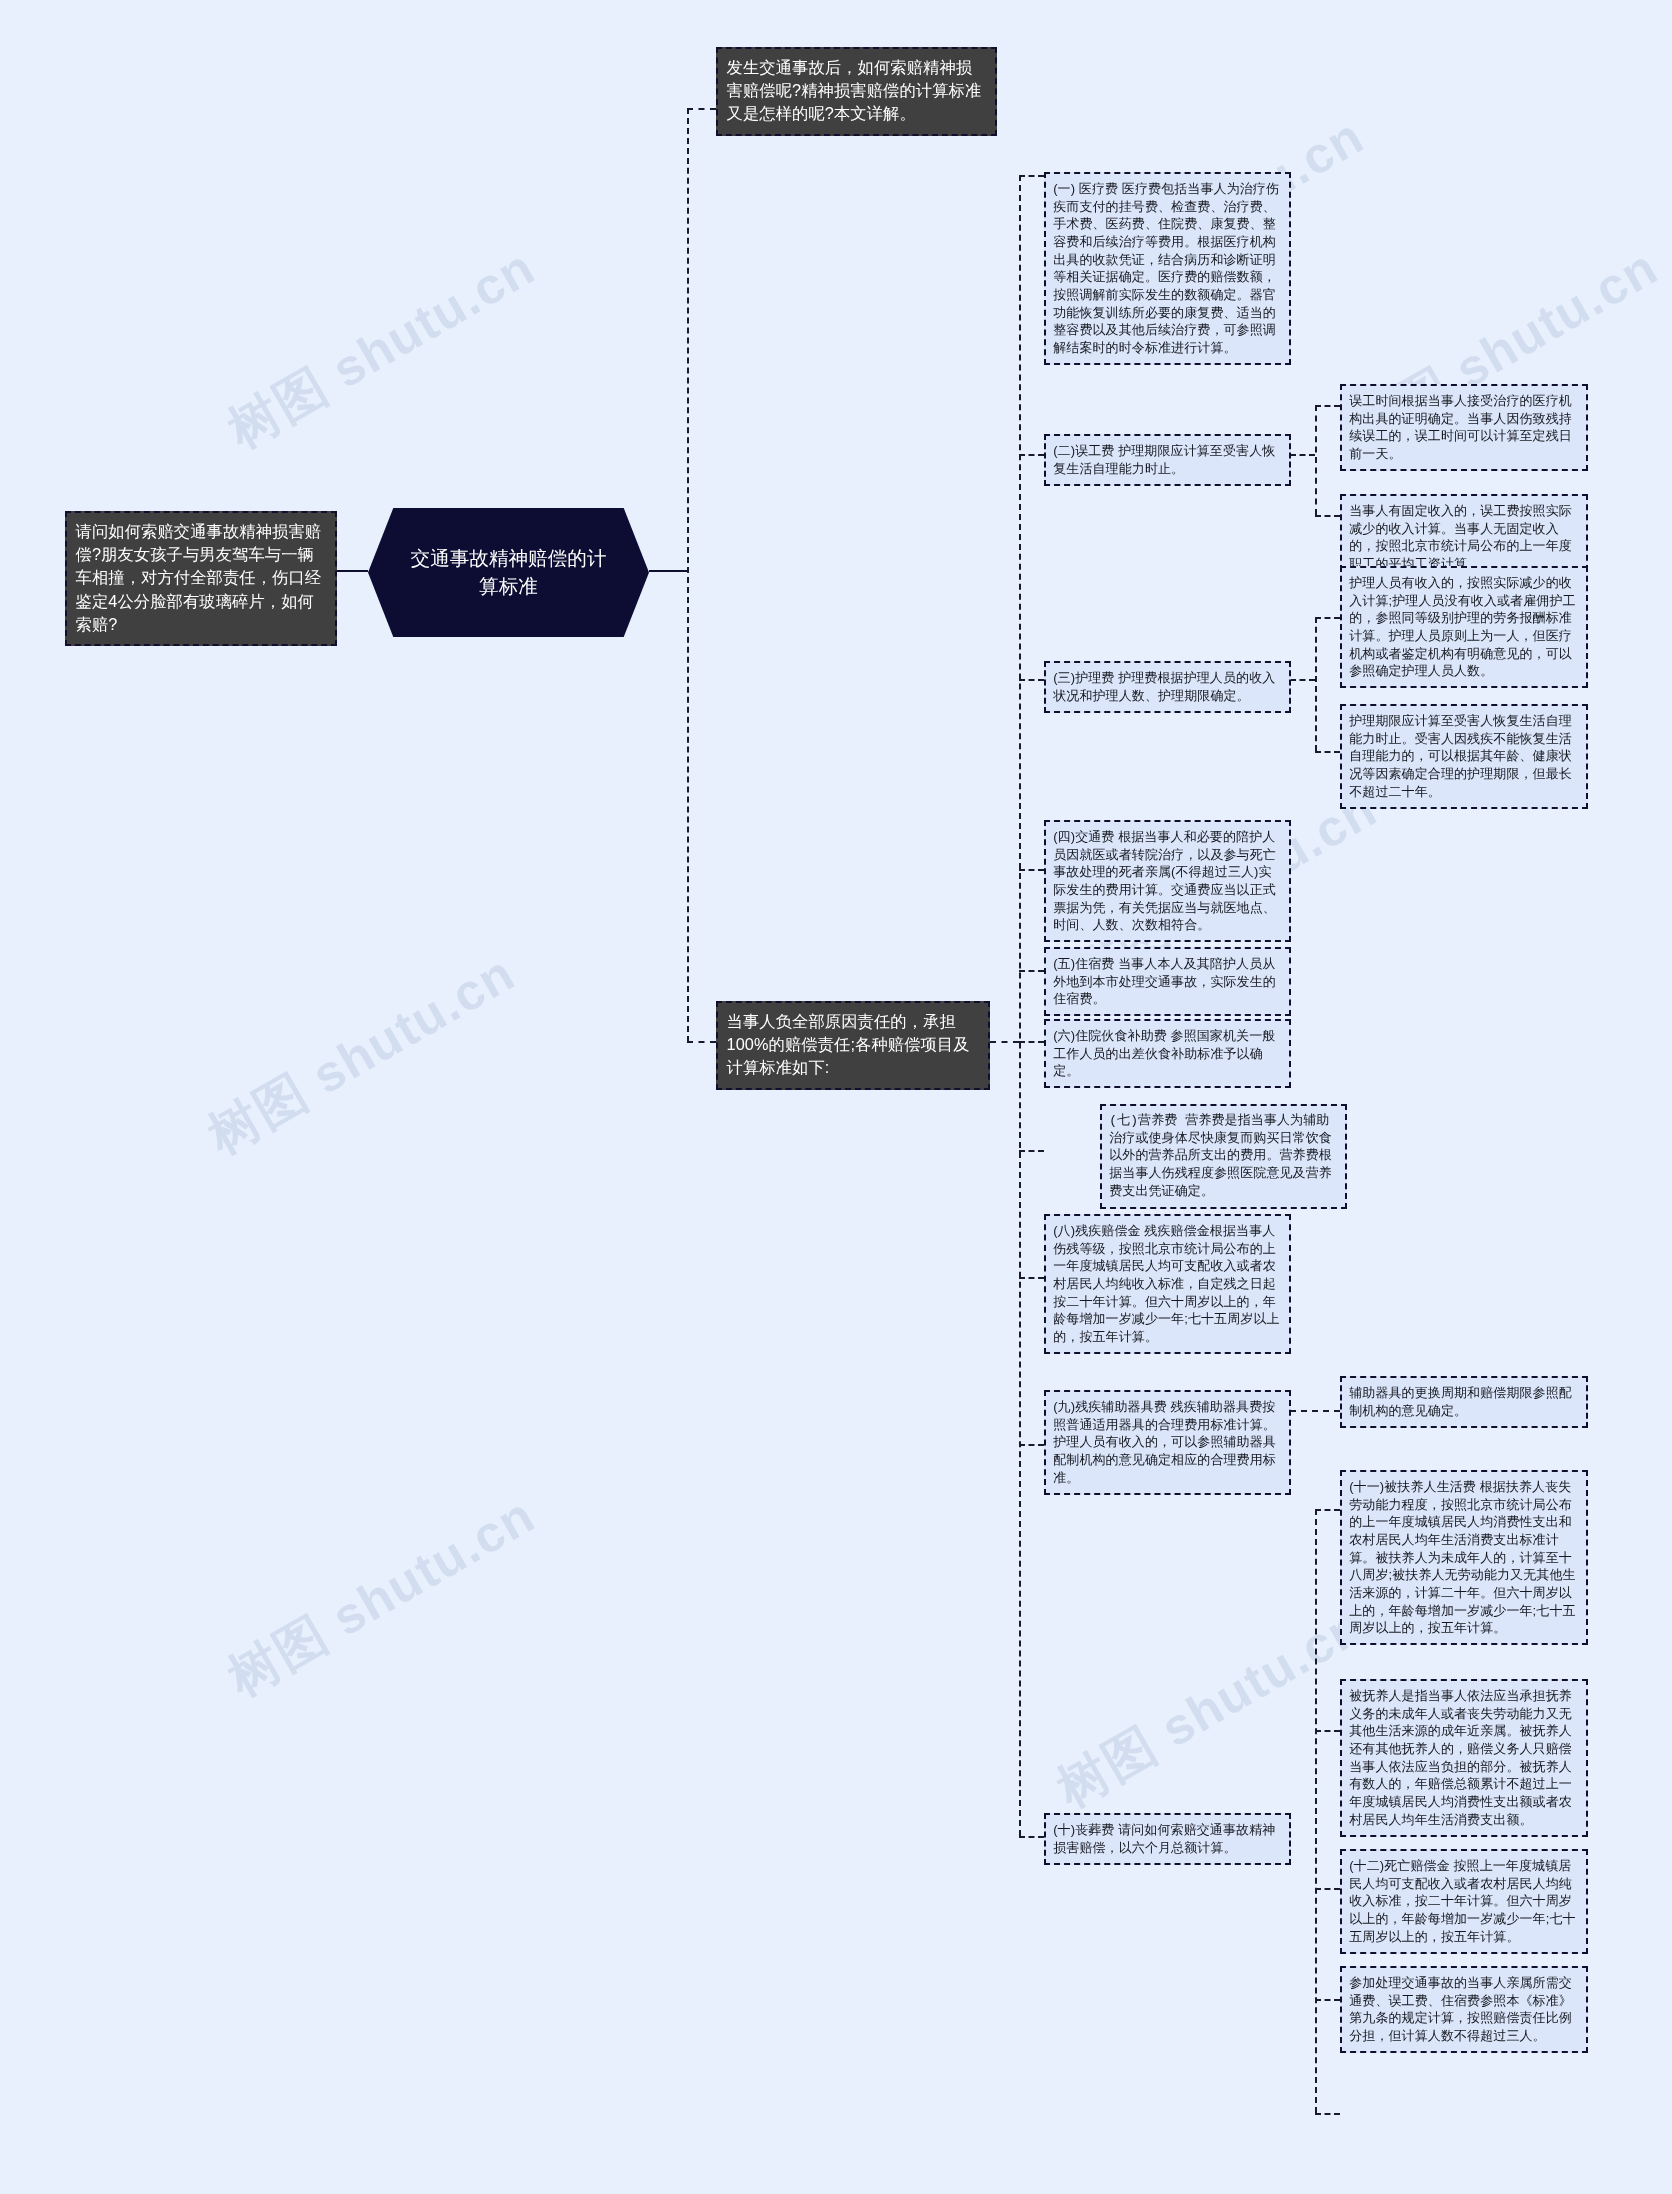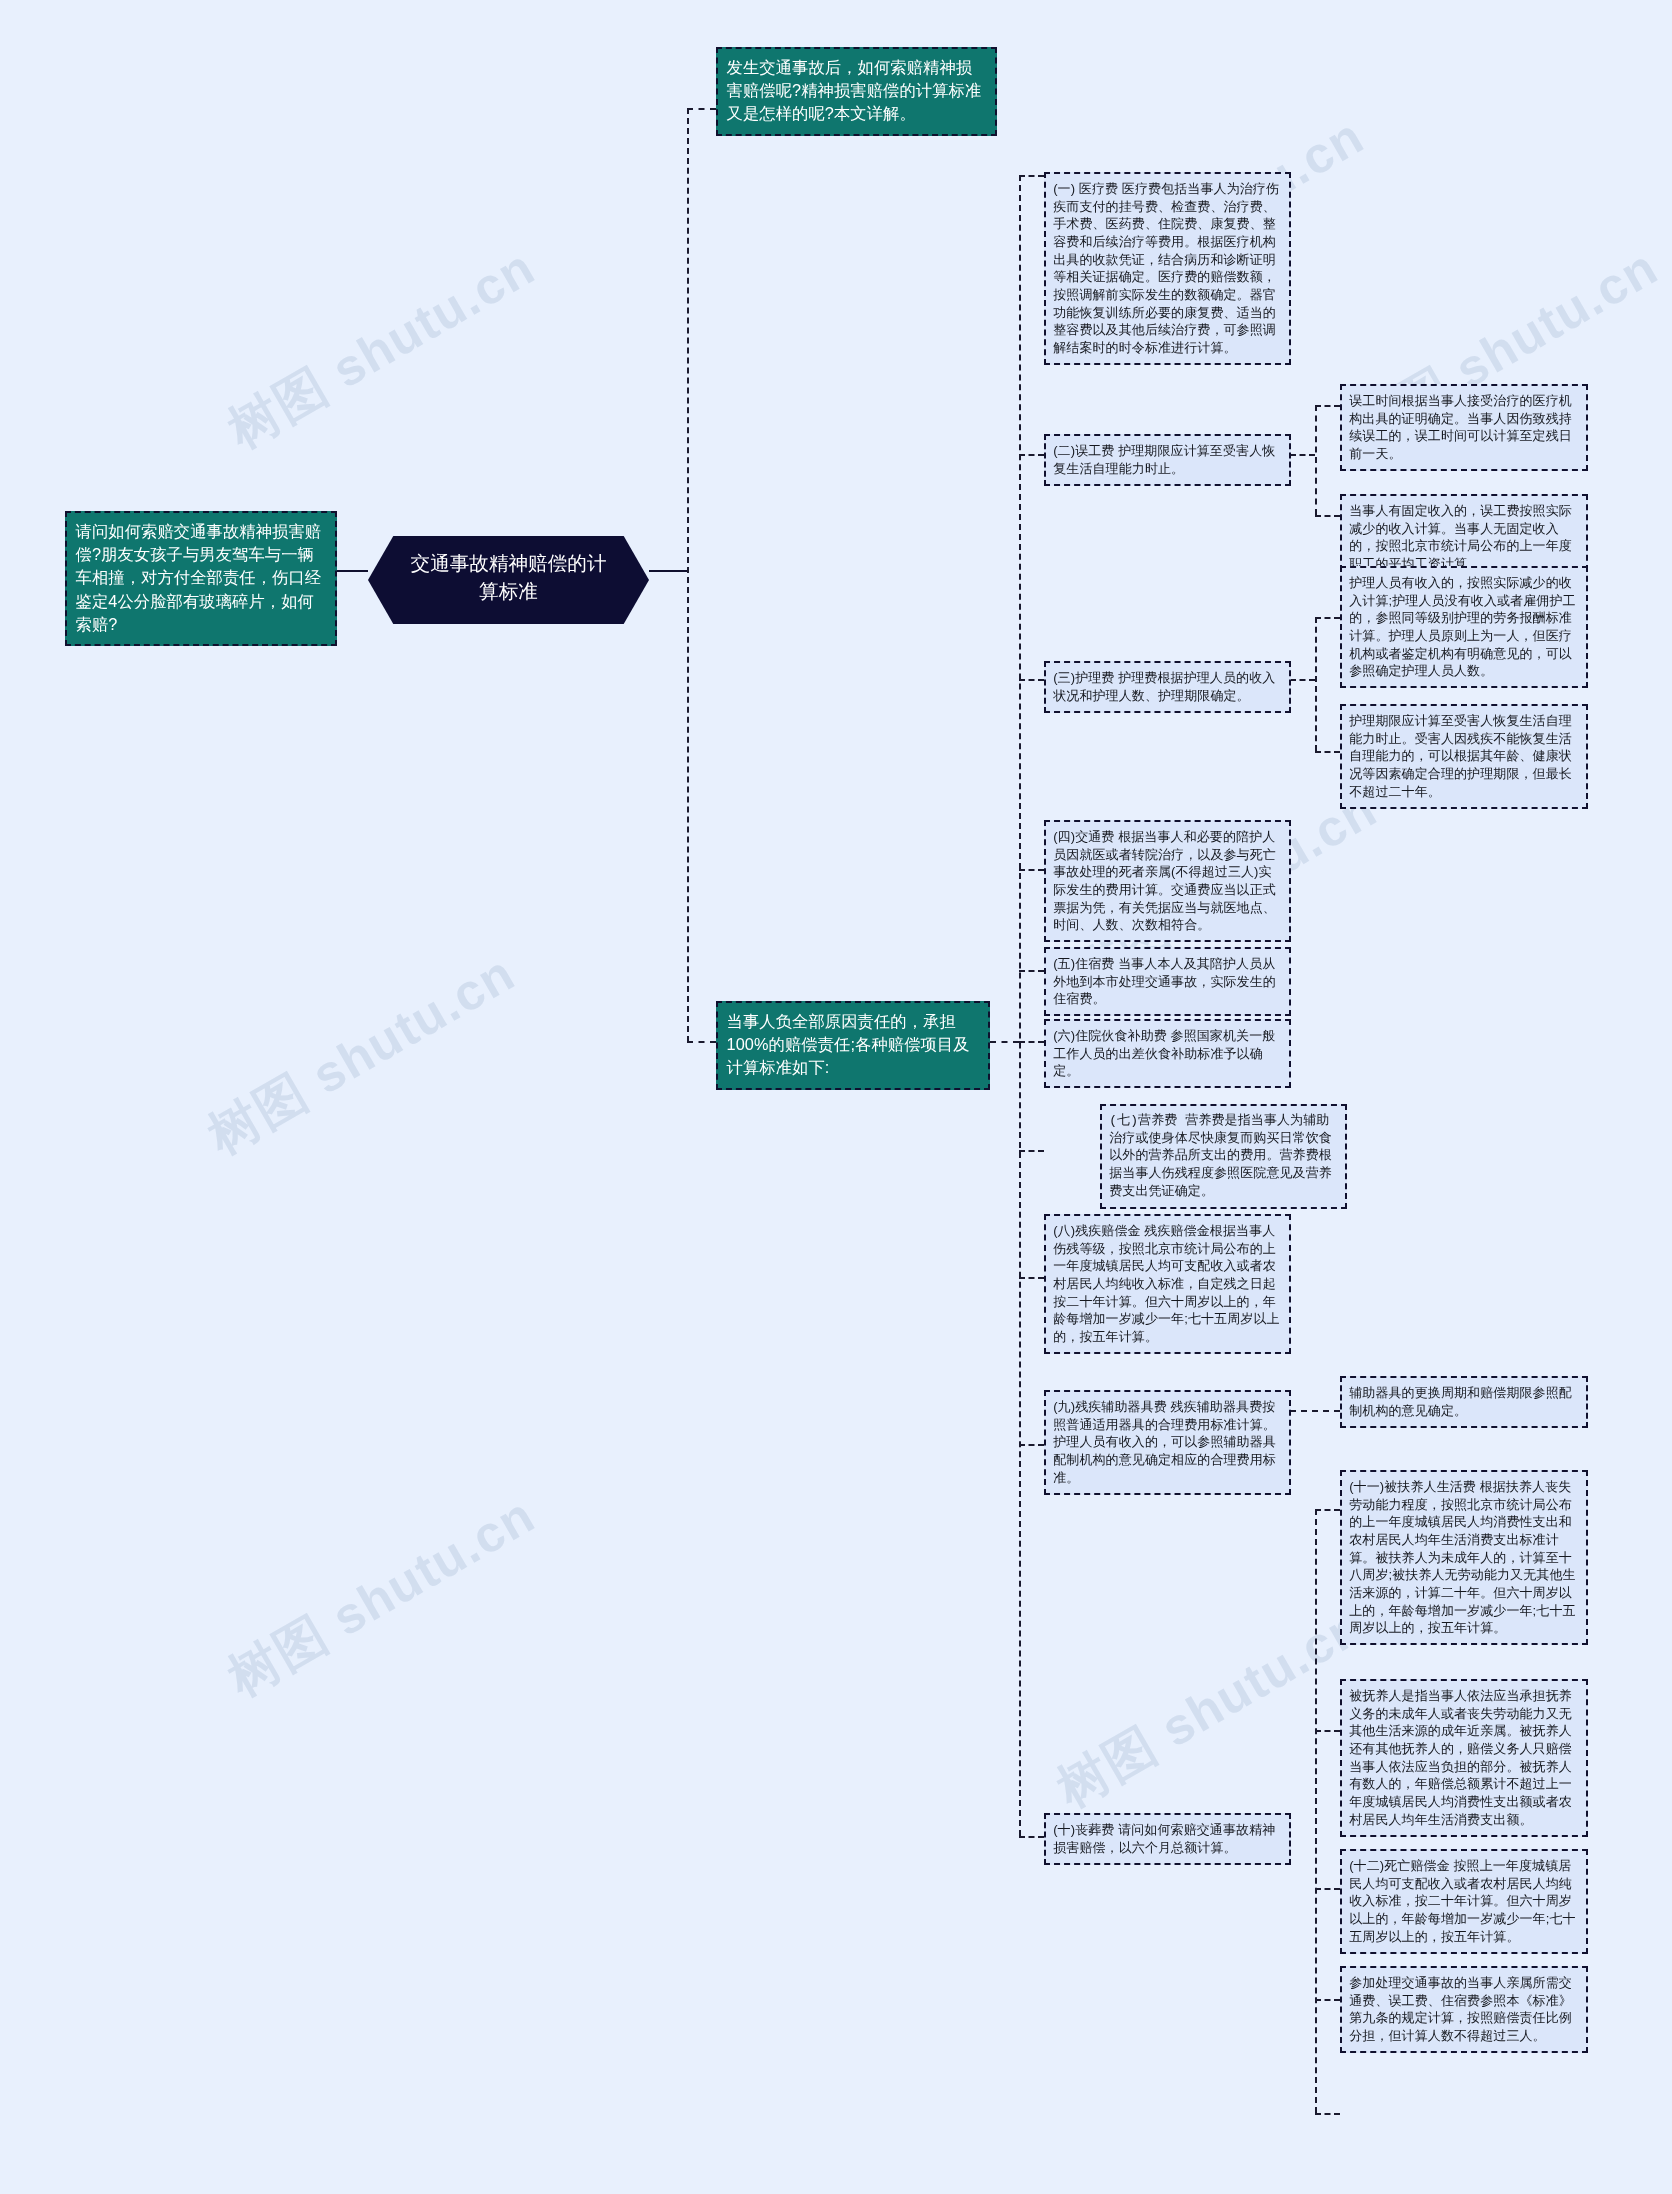--- a/index.html
+++ b/index.html
@@ -22,21 +22,21 @@
   
   .ln{position:absolute;pointer-events:none;}
   .lnh{border-top:2px dashed #1a1a2e;height:0;}
   .lnv{border-left:2px dashed #1a1a2e;width:0;}
   .lnh-solid{border-top:2.6px solid #10102e;height:0;}
 
   
   .node{position:absolute;box-sizing:border-box;}
 
   .blue{
-    background:#0f766e;color:#ffffff;
+    background:#404040;color:#ffffff;
     border:2px dashed #10102e;
     font-size:16.3px;line-height:1.42;
     padding:7.2px 8.5px 8.5px 8.5px;
     letter-spacing:0.1px;
   }
 
   .leaf{
     background:#dbe6fa;color:#15181f;
     border:2px dashed #10102e;
     font-size:13px;line-height:1.36;
@@ -101,21 +101,21 @@
 
   <div class="ln lnh" style="left:1290px;top:1410px;width:50px;"></div>
 
   <div class="ln lnv" style="left:1315px;top:1509px;height:604px;"></div>
   <div class="ln lnh" style="left:1315px;top:1509px;width:25px;"></div>
   <div class="ln lnh" style="left:1315px;top:1730px;width:25px;"></div>
   <div class="ln lnh" style="left:1315px;top:1888px;width:25px;"></div>
   <div class="ln lnh" style="left:1315px;top:1999px;width:25px;"></div>
   <div class="ln lnh" style="left:1315px;top:2113px;width:25px;"></div>
 
-  <div class="node center" style="left:368px;top:536px;height:88px;font-family:Liberation Mono, monospace;">
+  <div class="node center" style="left:368px;top:508px;height:129px;">
     <span>交通事故精神赔偿的计算标准</span>
   </div>
 
   <div class="node blue" style="left:65px;top:511px;width:272px;">
     <span>请问如何索赔交通事故精神损害赔偿?朋友女孩子与男友驾车与一辆车相撞，对方付全部责任，伤口经鉴定4公分脸部有玻璃碎片，如何索赔?</span>
   </div>
 
   <div class="node blue" style="left:716px;top:47px;width:281px;">
     <span>发生交通事故后，如何索赔精神损害赔偿呢?精神损害赔偿的计算标准又是怎样的呢?本文详解。</span>
   </div>

